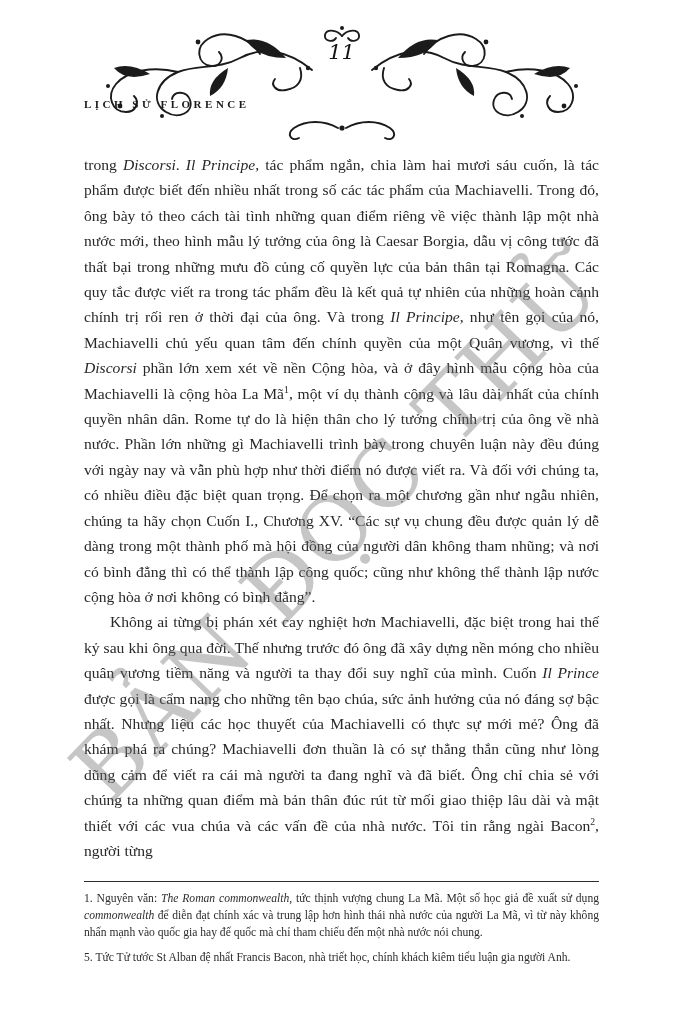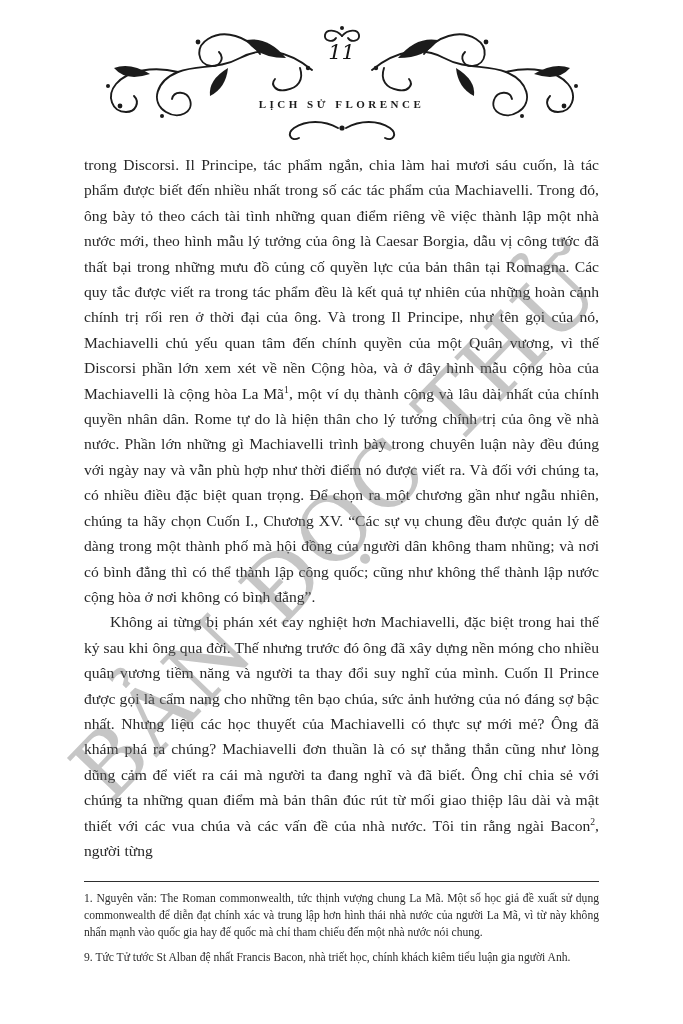--- a/index.html
+++ b/index.html
@@ -40,37 +40,37 @@
     top: 16px; left: 0; right: 0;
     text-align: center;
     font-family: "DejaVu Serif", serif;
     font-style: italic;
     font-size: 21px;
     color: #141414;
   }
   .header-title {
     position: absolute;
     top: 74px; left: 0; right: 0;
-    text-align: center;
+    text-align: left;
     font-size: 11px;
     font-weight: bold;
     letter-spacing: 3.5px;
     color: #1a1a1a;
   }
 
   
   .body-text { flex: 0 0 auto; margin-top: 6px; }
   .para {
     font-size: 15.6px;
     line-height: 25.4px;
     text-align: justify;
     color: #282828;
   }
   .para + .para { text-indent: 26px; }
-  .italic { }
+  .italic { font-style: italic; }
   sup { font-size: 0.62em; vertical-align: super; line-height: 0; }
 
   
   .footnotes { margin-top: auto; padding-top: 14px; }
   .fn-rule { border-top: 1px solid #2e2e2e; margin-bottom: 7px; }
   .footnote {
     font-size: 11.6px;
     line-height: 1.47;
     text-align: justify;
     color: #2c2c2c;
@@ -133,16 +133,16 @@
   </header>
 
   <main class="body-text">
     <p class="para"><span>trong </span><span class="italic">Discorsi</span><span>. </span><span class="italic">Il Principe</span><span>, tác phẩm ngắn, chia làm hai mươi sáu cuốn, là tác phẩm được biết đến nhiều nhất trong số các tác phẩm của Machiavelli. Trong đó, ông bày tỏ theo cách tài tình những quan điểm riêng về việc thành lập một nhà nước mới, theo hình mẫu lý tưởng của ông là Caesar Borgia, dẫu vị công tước đã thất bại trong những mưu đồ củng cố quyền lực của bản thân tại Romagna. Các quy tắc được viết ra trong tác phẩm đều là kết quả tự nhiên của những hoàn cảnh chính trị rối ren ở thời đại của ông. Và trong </span><span class="italic">Il Principe</span><span>, như tên gọi của nó, Machiavelli chủ yếu quan tâm đến chính quyền của một Quân vương, vì thế </span><span class="italic">Discorsi</span><span> phần lớn xem xét về nền Cộng hòa, và ở đây hình mẫu cộng hòa của Machiavelli là cộng hòa La Mã</span><sup>1</sup><span>, một ví dụ thành công và lâu dài nhất của chính quyền nhân dân. Rome tự do là hiện thân cho lý tưởng chính trị của ông về nhà nước. Phần lớn những gì Machiavelli trình bày trong chuyên luận này đều đúng với ngày nay và vẫn phù hợp như thời điểm nó được viết ra. Và đối với chúng ta, có nhiều điều đặc biệt quan trọng. Để chọn ra một chương gần như ngẫu nhiên, chúng ta hãy chọn Cuốn I., Chương XV. “Các sự vụ chung đều được quản lý dễ dàng trong một thành phố mà hội đồng của người dân không tham nhũng; và nơi có bình đẳng thì có thể thành lập công quốc; cũng như không thể thành lập nước cộng hòa ở nơi không có bình đẳng”.</span></p>
     <p class="para"><span>Không ai từng bị phán xét cay nghiệt hơn Machiavelli, đặc biệt trong hai thế kỷ sau khi ông qua đời. Thế nhưng trước đó ông đã xây dựng nền móng cho nhiều quân vương tiềm năng và người ta thay đổi suy nghĩ của mình. Cuốn </span><span class="italic">Il Prince</span><span> được gọi là cẩm nang cho những tên bạo chúa, sức ảnh hưởng của nó đáng sợ bậc nhất. Nhưng liệu các học thuyết của Machiavelli có thực sự mới mẻ? Ông đã khám phá ra chúng? Machiavelli đơn thuần là có sự thẳng thắn cũng như lòng dũng cảm để viết ra cái mà người ta đang nghĩ và đã biết. Ông chỉ chia sẻ với chúng ta những quan điểm mà bản thân đúc rút từ mối giao thiệp lâu dài và mật thiết với các vua chúa và các vấn đề của nhà nước. Tôi tin rằng ngài Bacon</span><sup>2</sup><span>, người từng</span></p>
   </main>
 
   <footer class="footnotes">
     <div class="fn-rule"></div>
     <div class="footnote"><span>1. Nguyên văn: </span><span class="italic">The Roman commonwealth</span><span>, tức thịnh vượng chung La Mã. Một số học giả đề xuất sử dụng </span><span class="italic">commonwealth</span><span> để diễn đạt chính xác và trung lập hơn hình thái nhà nước của người La Mã, vì từ này không nhấn mạnh vào quốc gia hay đế quốc mà chỉ tham chiếu đến một nhà nước nói chung.</span></div>
-    <div class="footnote"><span>9. Tức Tử tước St Alban đệ nhất Francis Bacon, nhà triết học, chính khách kiêm tiểu luận gia người Anh.</span></div>
+    <div class="footnote"><span>5. Tức Tử tước St Alban đệ nhất Francis Bacon, nhà triết học, chính khách kiêm tiểu luận gia người Anh.</span></div>
   </footer>
 
 </div>
 
 </body></html>

